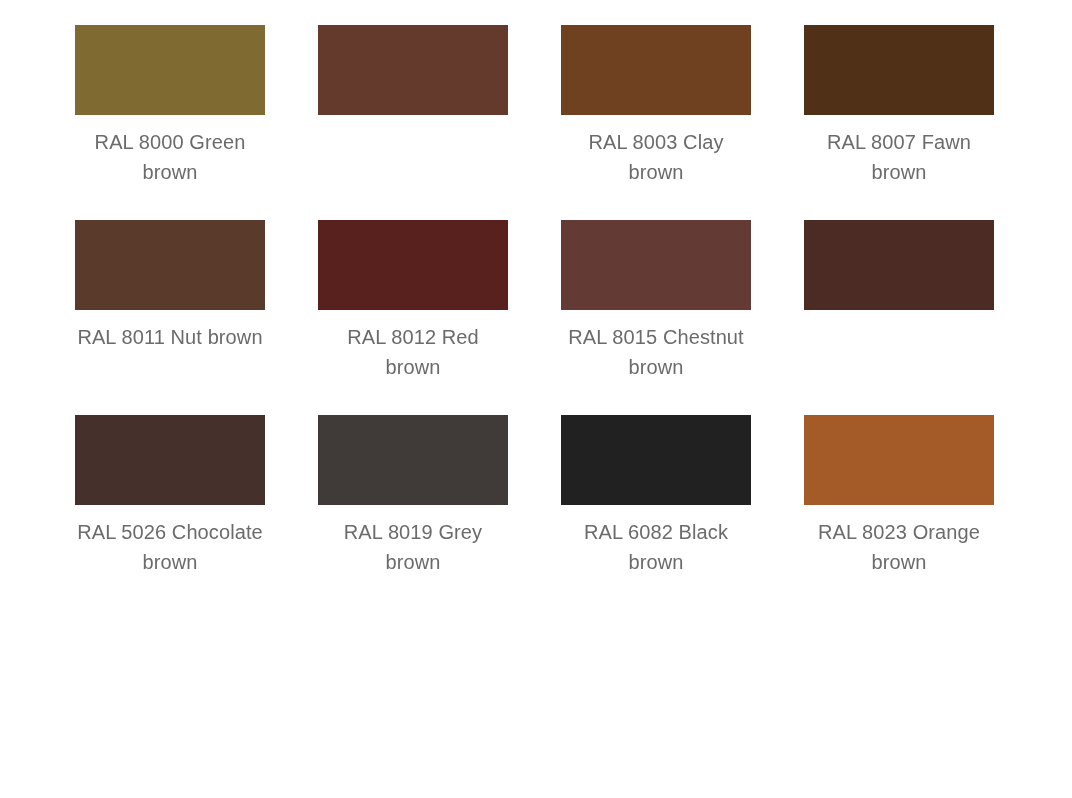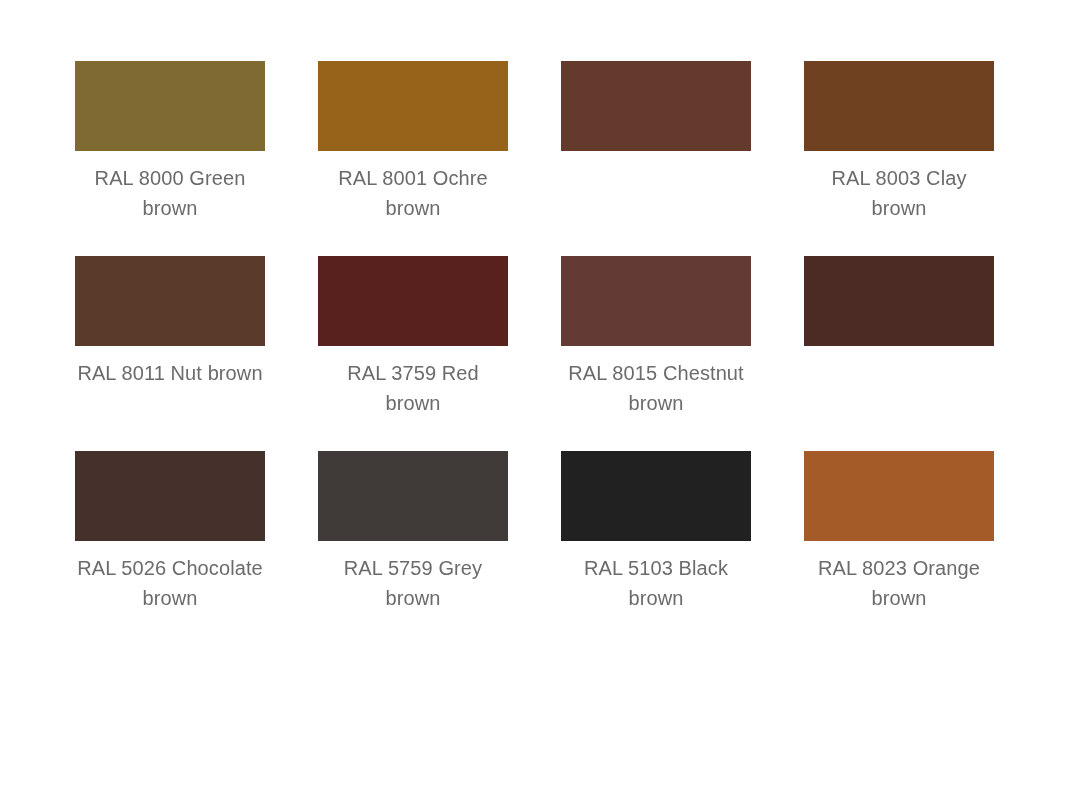--- a/index.html
+++ b/index.html
@@ -20,21 +20,20 @@
     grid-template-rows: repeat(4, 195px);
     padding-left: 75px;
     padding-top: 25px;
     box-sizing: border-box;
   }
 
   .swatch-cell {
     width: 243px;
     height: 195px;
     box-sizing: border-box;
-    margin-top: 36px;
   }
 
   .swatch-chip {
     width: 190px;
     height: 90px;
     display: block;
   }
 
   .swatch-label {
     width: 190px;
@@ -50,54 +49,54 @@
 </style>
 </head>
 <body style="background: rgb(255, 255, 255);">
 
 <div id="palette-grid">
     <div class="swatch-cell">
       <div class="swatch-chip" style="background-color: rgb(127, 107, 49);"></div>
       <div class="swatch-label">RAL 8000 Green brown</div>
     </div>
     <div class="swatch-cell">
-      <div class="swatch-chip" style="background-color: rgb(150, 99, 26);"></div>
-      <div class="swatch-label">RAL 8001 Ochre brown</div>
-    </div>
-    <div class="swatch-cell">
       <div class="swatch-chip" style="background-color: rgb(100, 58, 44);"></div>
     </div>
     <div class="swatch-cell">
       <div class="swatch-chip" style="background-color: rgb(111, 65, 33);"></div>
       <div class="swatch-label">RAL 8003 Clay brown</div>
     </div>
     <div class="swatch-cell">
+      <div class="swatch-chip" style="background-color: rgb(81, 48, 24);"></div>
+      <div class="swatch-label">RAL 8007 Fawn brown</div>
+    </div>
+    <div class="swatch-cell">
       <div class="swatch-chip" style="background-color: rgb(90, 58, 42);"></div>
       <div class="swatch-label">RAL 8011 Nut brown</div>
     </div>
     <div class="swatch-cell">
       <div class="swatch-chip" style="background-color: rgb(88, 33, 30);"></div>
-      <div class="swatch-label">RAL 3759 Red brown</div>
+      <div class="swatch-label">RAL 8012 Red brown</div>
     </div>
     <div class="swatch-cell">
       <div class="swatch-chip" style="background-color: rgb(99, 58, 52);"></div>
       <div class="swatch-label">RAL 8015 Chestnut brown</div>
     </div>
     <div class="swatch-cell">
       <div class="swatch-chip" style="background-color: rgb(76, 43, 36);"></div>
     </div>
     <div class="swatch-cell">
       <div class="swatch-chip" style="background-color: rgb(69, 48, 44);"></div>
       <div class="swatch-label">RAL 5026 Chocolate brown</div>
     </div>
     <div class="swatch-cell">
       <div class="swatch-chip" style="background-color: rgb(64, 58, 56);"></div>
-      <div class="swatch-label">RAL 5759 Grey brown</div>
+      <div class="swatch-label">RAL 8019 Grey brown</div>
     </div>
     <div class="swatch-cell">
       <div class="swatch-chip" style="background-color: rgb(33, 33, 33);"></div>
-      <div class="swatch-label">RAL 5103 Black brown</div>
+      <div class="swatch-label">RAL 6082 Black brown</div>
     </div>
     <div class="swatch-cell">
       <div class="swatch-chip" style="background-color: rgb(165, 91, 40);"></div>
       <div class="swatch-label">RAL 8023 Orange brown</div>
     </div>
   </div>
 
 </body></html>

